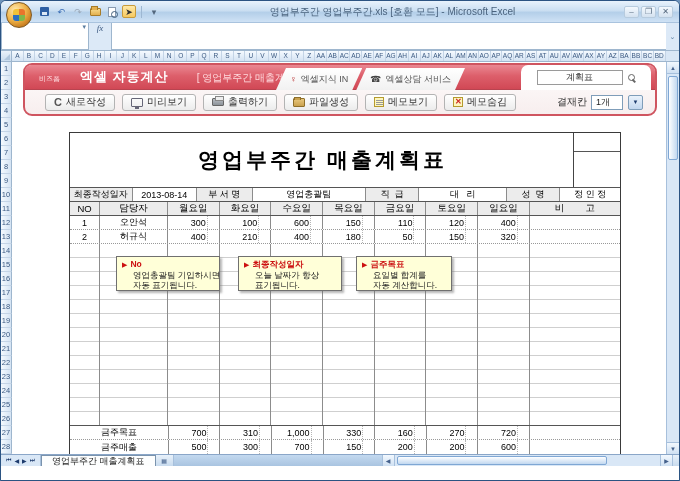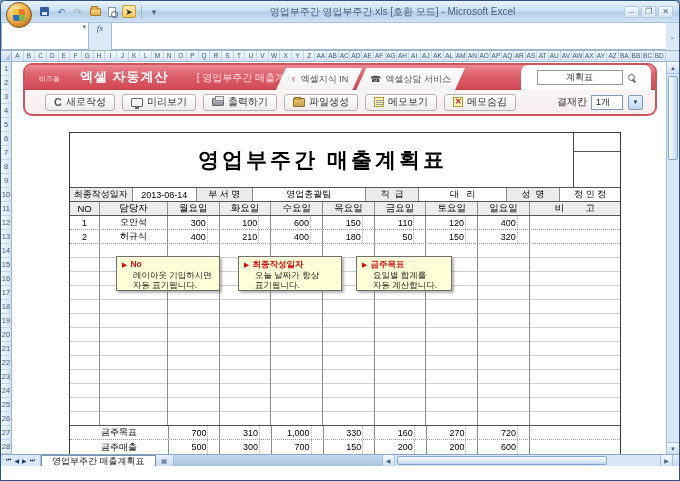--- a/index.html
+++ b/index.html
@@ -465,21 +465,21 @@
             <div class="t-cell num" style="width: 51.7px;">200</div>
             <div class="t-cell num" style="width: 51.7px;">600</div>
             <div class="t-cell" style="width: 90.1px;"></div>
           </div>
         </div>
     </div>
 
     <div id="comments">
         <div class="comment" style="left: 115px; width: 104px;">
           <div class="c-title"><span class="tri">▶</span><span>No</span></div>
-          <div class="c-line">레이아웃 기입하시면</div>
+          <div class="c-line">영업총괄팀 기입하시면</div>
           <div class="c-line">자동 표기됩니다.</div>
         </div>
         <div class="comment" style="left: 237px; width: 104px;">
           <div class="c-title"><span class="tri">▶</span><span>최종작성일자</span></div>
           <div class="c-line">오늘 날짜가 항상</div>
           <div class="c-line">표기됩니다.</div>
         </div>
         <div class="comment" style="left: 355px; width: 96px;">
           <div class="c-title"><span class="tri">▶</span><span>금주목표</span></div>
           <div class="c-line">요일별 합계를</div>

